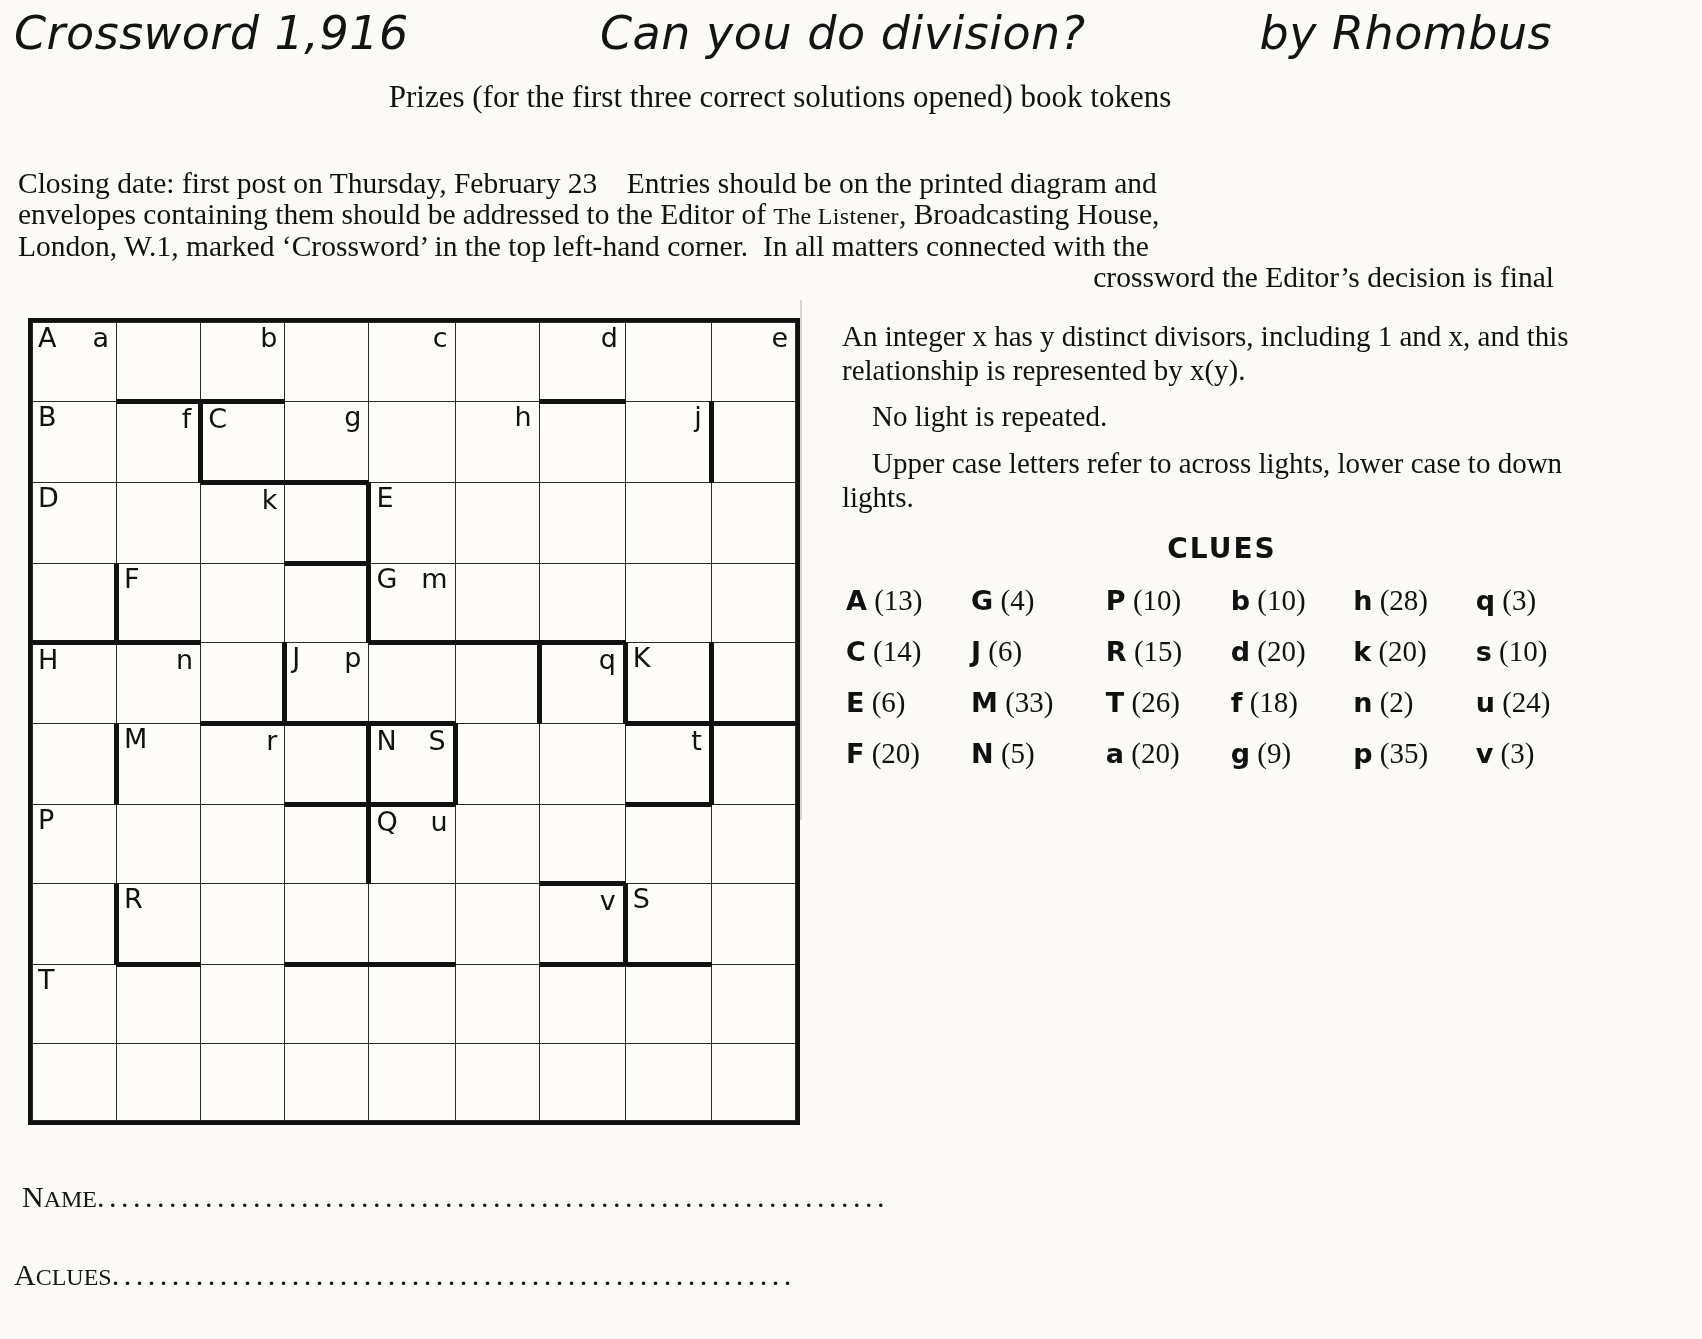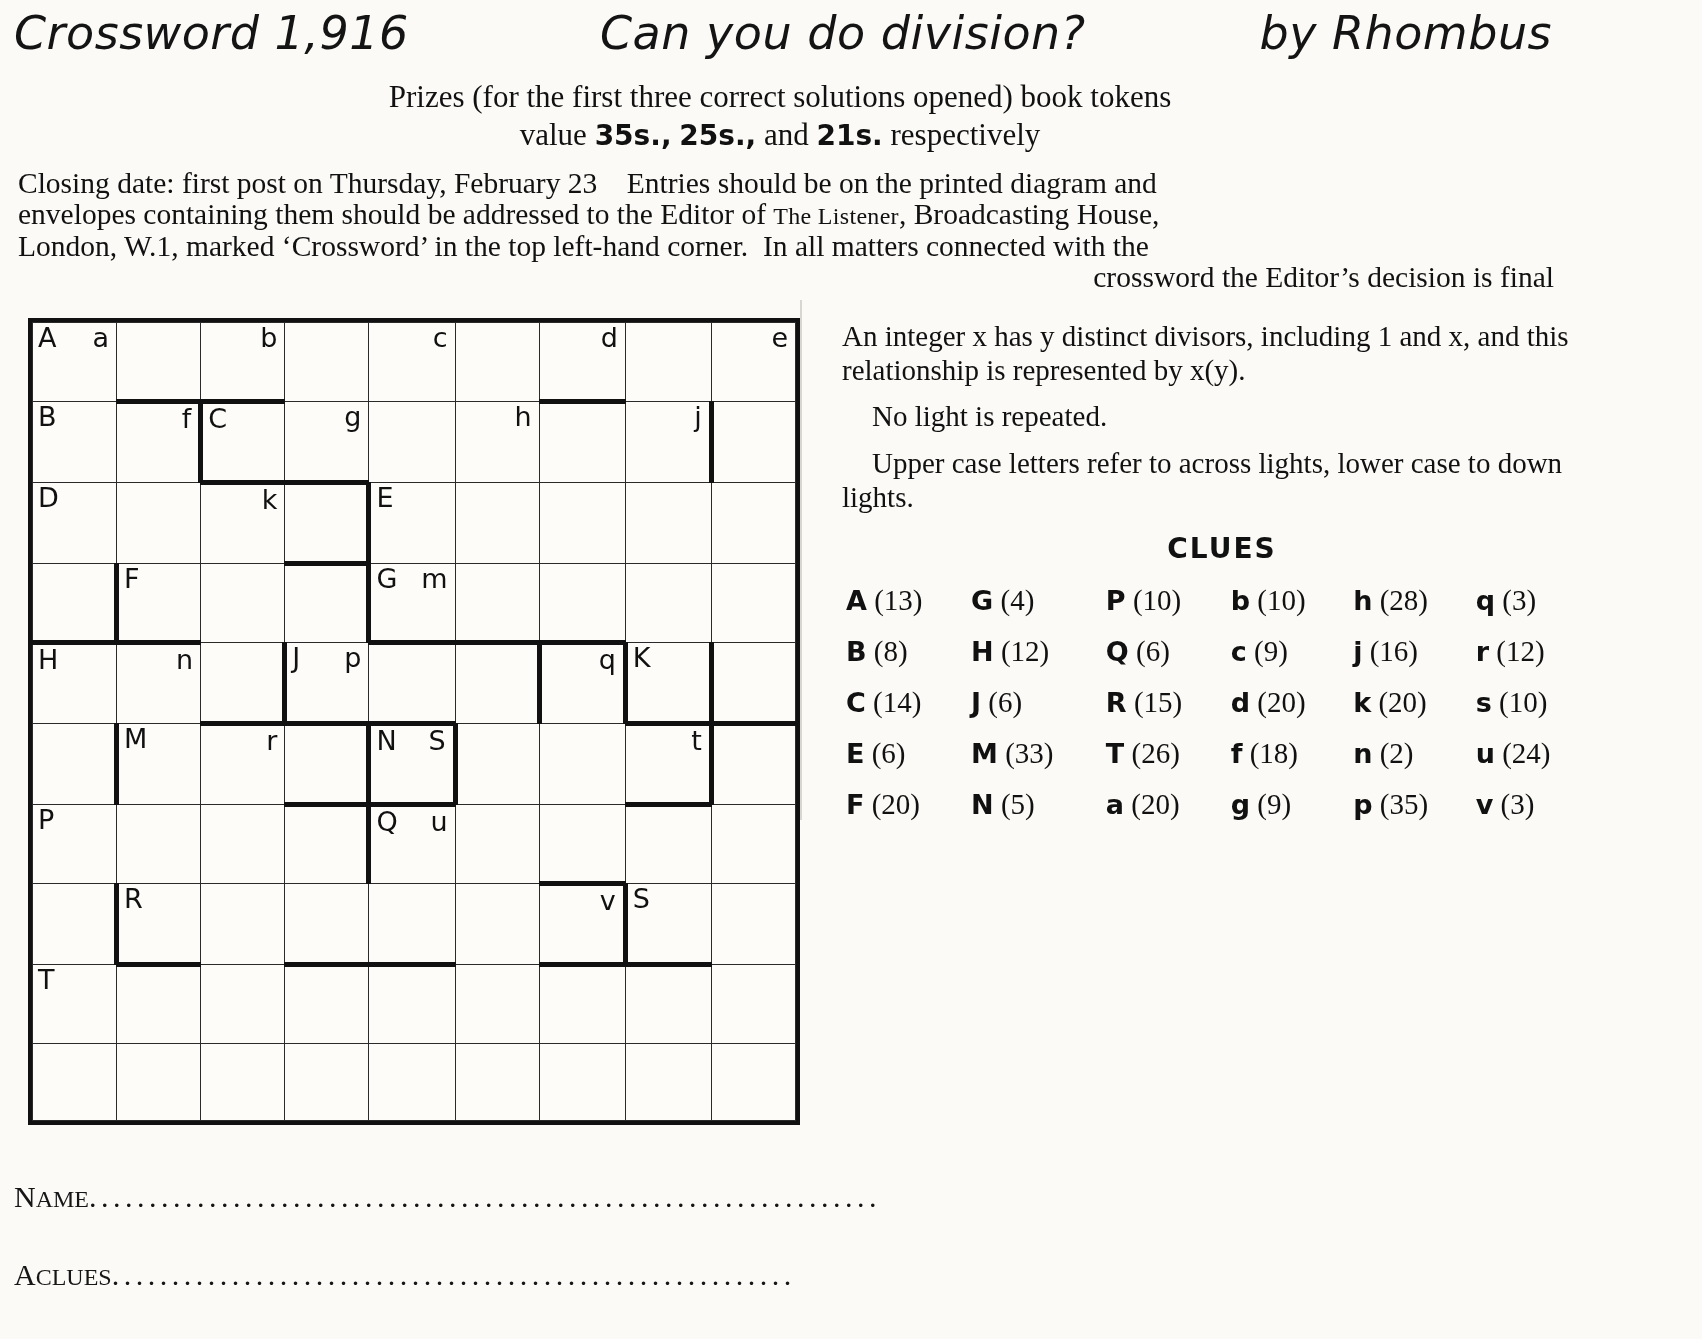--- a/index.html
+++ b/index.html
@@ -63,21 +63,21 @@
   #grid-wrap{border:4px solid #111;width:764px;}
   
   .field{
     position:absolute;left:14px;
     font-family:"Liberation Serif", serif;
     font-size:30px;white-space:nowrap;color:#161616;
   }
   .field .lab{font-size:30px;}
   .field .lab .s{font-size:24px;}
   .dots{letter-spacing:4.5px;font-size:30px;}
-  #name-field{top:1180px;}
+  #name-field{top:1180px;margin-left:8px;}
   #address-field{top:1258px;}
 
   
   #right{position:absolute;left:818px;top:320px;width:760px;margin-left:24px;}
   .note{
     font-size:29px;line-height:1.16;
     font-family:"Liberation Serif", serif;margin:0 0 13px 0;
   }
   .note.ind{text-indent:30px;}
   #clues-title{
@@ -95,21 +95,20 @@
 <body>
 
 <div class="hdr">
   <div class="t" id="title-left">Crossword 1,916</div>
   <div class="t" id="title-center">Can you do division?</div>
   <div class="t" id="title-right">by Rhombus</div>
 </div>
 
 <div class="prize">
   <div>Prizes (for the first three correct solutions opened) book tokens</div>
-  <div><span>value </span><b>35s.,</b><span>&nbsp;</span><b>25s.,</b><span> and </span><b>21s.</b><span> respectively</span></div>
 </div>
 
 <div class="rules">
   <span class="ln">Closing date: first post on Thursday, February 23 Entries should be on the printed diagram and</span>
   <span class="ln"><span>envelopes containing them should be addressed to the Editor of </span><span class="sc">The Listener</span><span>, Broadcasting House,</span></span>
   <span class="ln">London, W.1, marked ‘Crossword’ in the top left-hand corner. In all matters connected with the</span>
   <span class="ln c">crossword the Editor’s decision is final</span>
 </div>
 
 <div id="grid-wrap">
@@ -314,28 +313,20 @@
     <tbody id="clues-body">
         <tr>
           <td><span class="k">A</span><span> (13)</span></td>
           <td><span class="k">G</span><span> (4)</span></td>
           <td><span class="k">P</span><span> (10)</span></td>
           <td><span class="k">b</span><span> (10)</span></td>
           <td><span class="k">h</span><span> (28)</span></td>
           <td><span class="k">q</span><span> (3)</span></td>
         </tr>
         <tr>
-          <td><span class="k">B</span><span> (8)</span></td>
-          <td><span class="k">H</span><span> (12)</span></td>
-          <td><span class="k">Q</span><span> (6)</span></td>
-          <td><span class="k">c</span><span> (9)</span></td>
-          <td><span class="k">j</span><span> (16)</span></td>
-          <td><span class="k">r</span><span> (12)</span></td>
-        </tr>
-        <tr>
           <td><span class="k">C</span><span> (14)</span></td>
           <td><span class="k">J</span><span> (6)</span></td>
           <td><span class="k">R</span><span> (15)</span></td>
           <td><span class="k">d</span><span> (20)</span></td>
           <td><span class="k">k</span><span> (20)</span></td>
           <td><span class="k">s</span><span> (10)</span></td>
         </tr>
         <tr>
           <td><span class="k">E</span><span> (6)</span></td>
           <td><span class="k">M</span><span> (33)</span></td>

